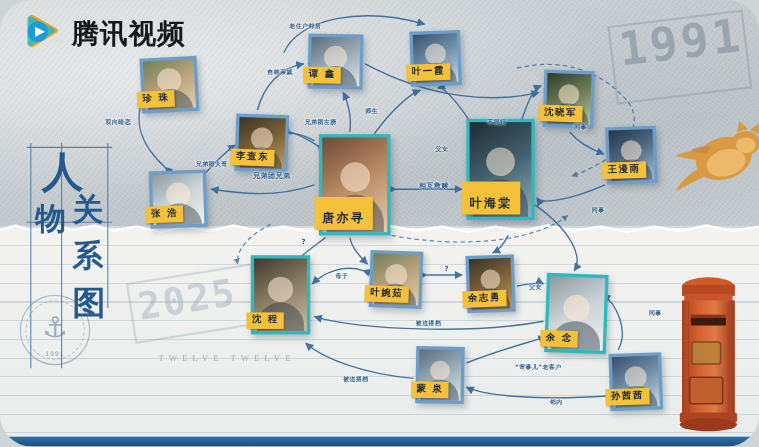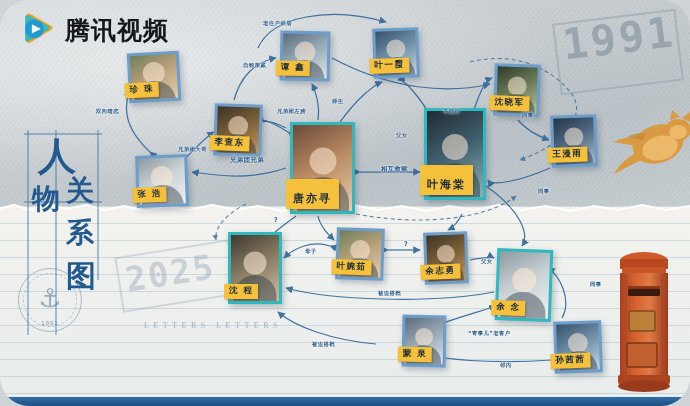--- a/index.html
+++ b/index.html
@@ -194,21 +194,21 @@
     <span class="vt-col vt-d">系</span>
     <span class="vt-col vt-e">图</span>
   </div>
 
   <div class="stamp">
     <span class="anchor">⚓</span>
     <span class="stamp-year">1991</span>
   </div>
 
   <div class="showtitle">
-    <div class="en">LETTERS LETTERS</div>
+    <div class="en">TWELVE TWELVE</div>
   </div>
 
   <svg class="links" viewBox="0 0 690 406">
     <defs>
       <marker id="ah" markerWidth="7" markerHeight="7" refX="5.4" refY="3" orient="auto">
         <path d="M0,0 L6,3 L0,6 Z" fill="#2c6296"></path>
       </marker>
       <marker id="ahs" markerWidth="6" markerHeight="6" refX="4.6" refY="2.6" orient="auto">
         <path d="M0,0 L5,2.6 L0,5.2 Z" fill="#2c6296"></path>
       </marker>
@@ -436,21 +436,21 @@
       </div>
       <div class="card teal" style="left: 496px; top: 249px; width: 56px; height: 72px; transform: rotate(2deg);">
         <div class="frame">
           <div class="photo" style="background:linear-gradient(150deg,#8d9aa0 0%,#cbd3d6 48%,#eef1f0 100%);">
             <div style="position:absolute;left:50%;top:42%;transform:translate(-50%,-50%);width:24px;height:24px;border-radius:50%;background:rgba(255,235,215,.55);"></div>
             <div style="position:absolute;left:50%;bottom:-6%;transform:translateX(-50%);width:45px;height:30px;border-radius:22px 22px 0 0;background:rgba(30,45,60,.42);"></div>
           </div>
           <div class="namebar">余 念</div>
         </div>
       </div>
-      <div class="card " style="left: 378px; top: 315px; width: 44px; height: 52px; transform: rotate(1deg); margin-left: 24px;">
+      <div class="card " style="left: 378px; top: 315px; width: 44px; height: 52px; transform: rotate(1deg);">
         <div class="frame">
           <div class="photo" style="background:linear-gradient(150deg,#5a6b7a 0%,#98aab6 48%,#dfe6e8 100%);">
             <div style="position:absolute;left:50%;top:42%;transform:translate(-50%,-50%);width:18px;height:18px;border-radius:50%;background:rgba(255,235,215,.55);"></div>
             <div style="position:absolute;left:50%;bottom:-6%;transform:translateX(-50%);width:35px;height:22px;border-radius:18px 18px 0 0;background:rgba(30,45,60,.42);"></div>
           </div>
           <div class="namebar">蒙 泉</div>
         </div>
       </div>
       <div class="card " style="left: 554px; top: 321px; width: 48px; height: 52px; transform: rotate(-2deg);">
         <div class="frame">

